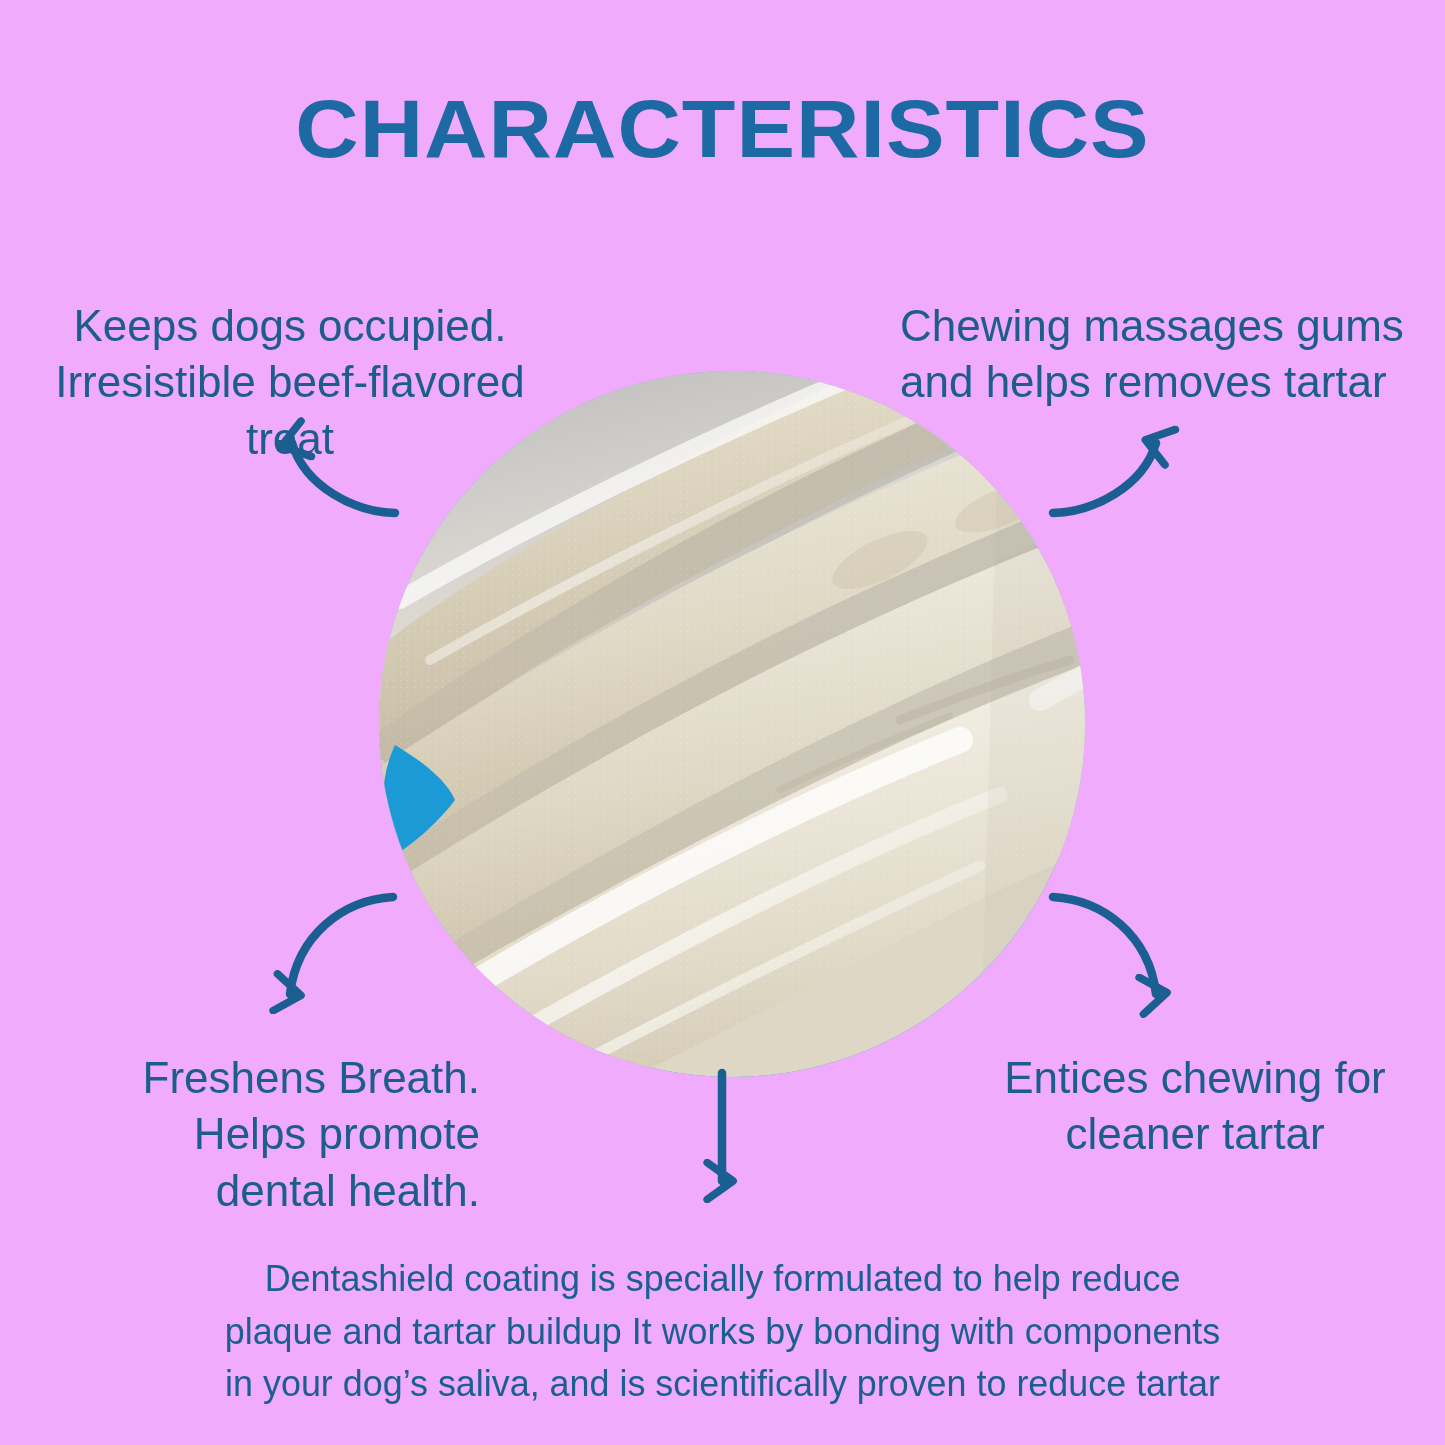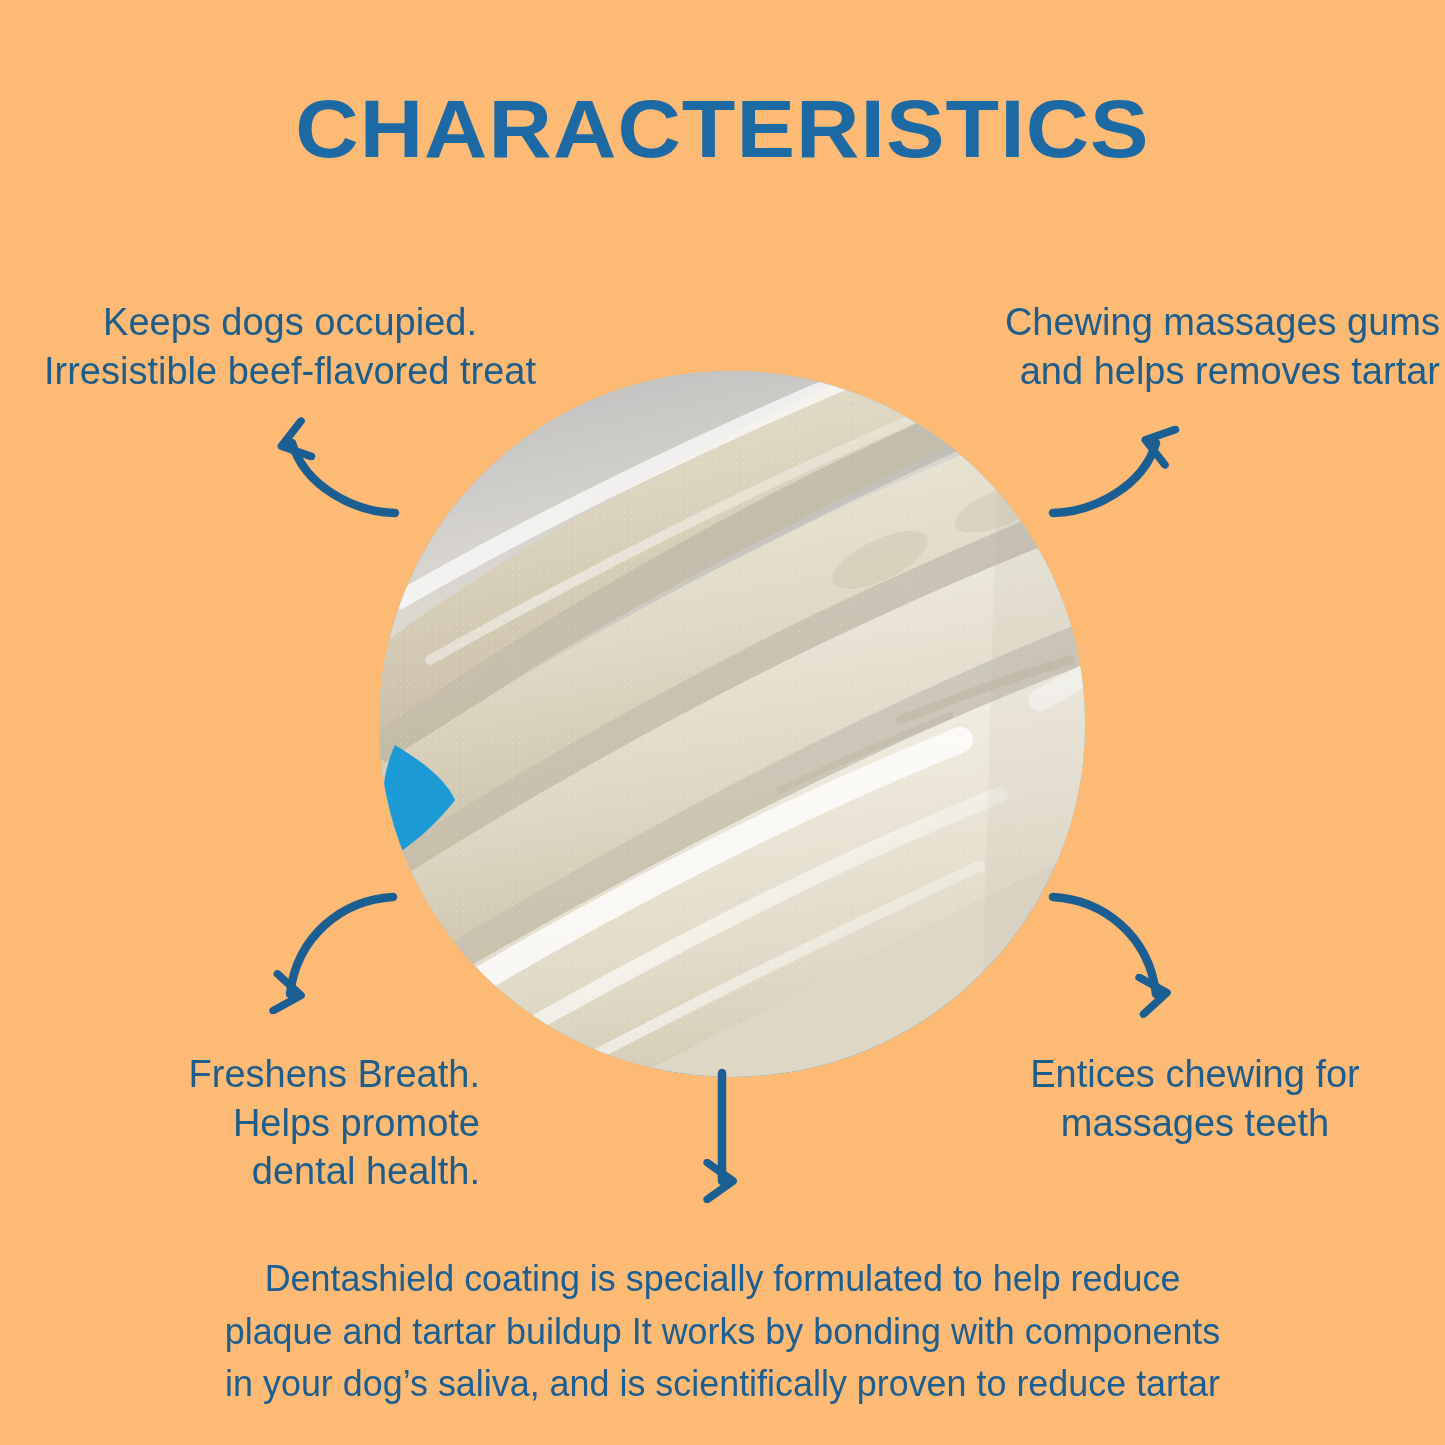--- a/index.html
+++ b/index.html
@@ -12,21 +12,21 @@
     background: #ffffff;
     font-family: "Liberation Sans", sans-serif;
     overflow: hidden;
     position: relative;
   }
 
   #stage {
     position: relative;
     width: 1445px;
     height: 1445px;
-    background: #fdba74;
+    background: #f0abfc;
   }
 
   
   .title {
     position: absolute;
     top: 88px;
     left: 0;
     width: 1445px;
     text-align: center;
     font-family: "Liberation Sans Narrow", "Liberation Sans", sans-serif;
@@ -38,36 +38,36 @@
     transform-origin: center center;
     line-height: 1;
     white-space: nowrap;
   }
 
   
   .label {
     position: absolute;
     color: #1D5D8C;
     font-family: "Liberation Sans", sans-serif;
-    font-size: 38px;
+    font-size: 44px;
     line-height: 1.28;
     font-weight: 400;
     white-space: pre-line;
   }
   .label-tl {
     left: 10px;
     top: 298px;
     width: 560px;
     text-align: center;
   }
   .label-tr {
     left: 900px;
     top: 298px;
     width: 540px;
-    text-align: right;
+    text-align: left;
   }
   .label-bl {
     left: 40px;
     top: 1050px;
     width: 440px;
     text-align: right;
   }
   .label-br {
     left: 975px;
     top: 1050px;
@@ -293,19 +293,19 @@
 Irresistible beef-flavored treat</div>
 
   <div class="label label-tr">Chewing massages gums
 and helps removes tartar</div>
 
   <div class="label label-bl">Freshens Breath.
 Helps promote
 dental health.</div>
 
   <div class="label label-br">Entices chewing for
-massages teeth</div>
+cleaner tartar</div>
 
   <div class="label-bottom">Dentashield coating is specially formulated to help reduce
 plaque and tartar buildup It works by bonding with components
 in your dog’s saliva, and is scientifically proven to reduce tartar</div>
 
 </div>
 
 </body></html>

